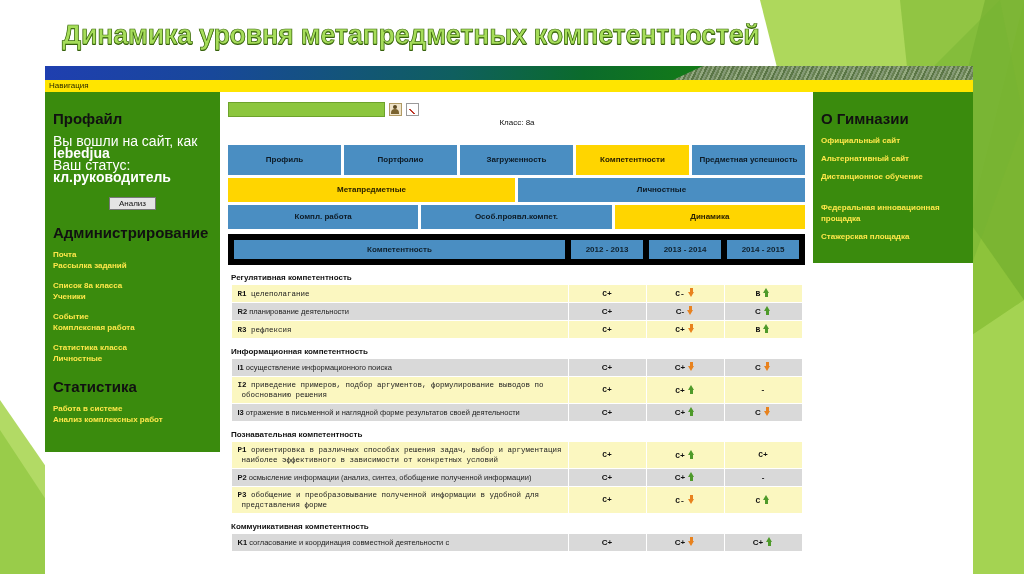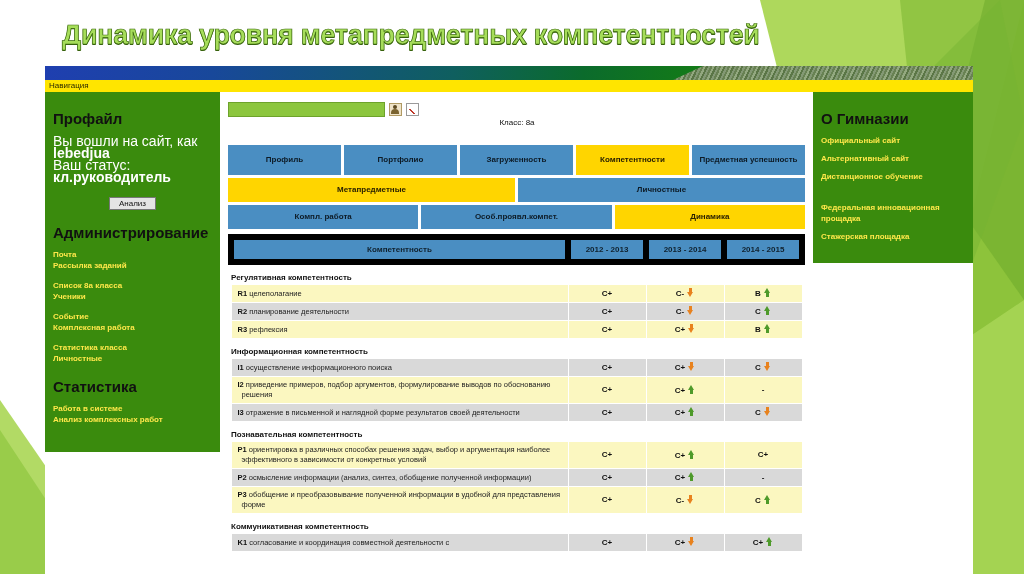--- a/index.html
+++ b/index.html
@@ -72,21 +72,21 @@
   .tabrow.r1 .tab{min-height:30px;display:flex;align-items:center;justify-content:center;}
 
   
   table.comp{width:100%;border-collapse:collapse;margin-top:5px;table-layout:fixed;}
   table.comp th{background:#4a8ec2;color:#10212e;font-size:8px;font-weight:bold;
     padding:5px 2px;text-align:center;border:6px solid #000000;}
   th.cname{width:auto;}
   th.cyr{width:68px;}
   td.sect{font-size:8px;font-weight:bold;color:#111;padding:8px 2px 2px 0;background:#fff;border:none;}
   tr.r td{border:1px solid #ffffff;font-size:7.5px;color:#222;padding:3px 3px;line-height:10px;}
-  tr.r.y td{background:#fbf7c0;}
+  tr.r.y td{background:#fbf7c0;font-family:Liberation Mono, monospace;}
   tr.r.g td{background:#d9d9d9;}
   tr.r td.name{padding-left:10px;text-indent:-4px;}
   tr.r td.name b{color:#111;}
   tr.r td.val{text-align:center;font-weight:bold;font-size:8px;color:#111;white-space:nowrap;}
   .arr{display:inline-block;width:7px;height:9px;vertical-align:-1px;margin-left:3px;position:relative;}
   .arr.down:before{content:"";position:absolute;left:2px;top:0;width:3px;height:5px;background:#e8821e;}
   .arr.down:after{content:"";position:absolute;left:0;top:4px;border-left:3.5px solid transparent;
      border-right:3.5px solid transparent;border-top:5px solid #e8821e;}
   .arr.up:before{content:"";position:absolute;left:2px;bottom:0;width:3px;height:5px;background:#4e9a2a;}
   .arr.up:after{content:"";position:absolute;left:0;bottom:4px;border-left:3.5px solid transparent;

